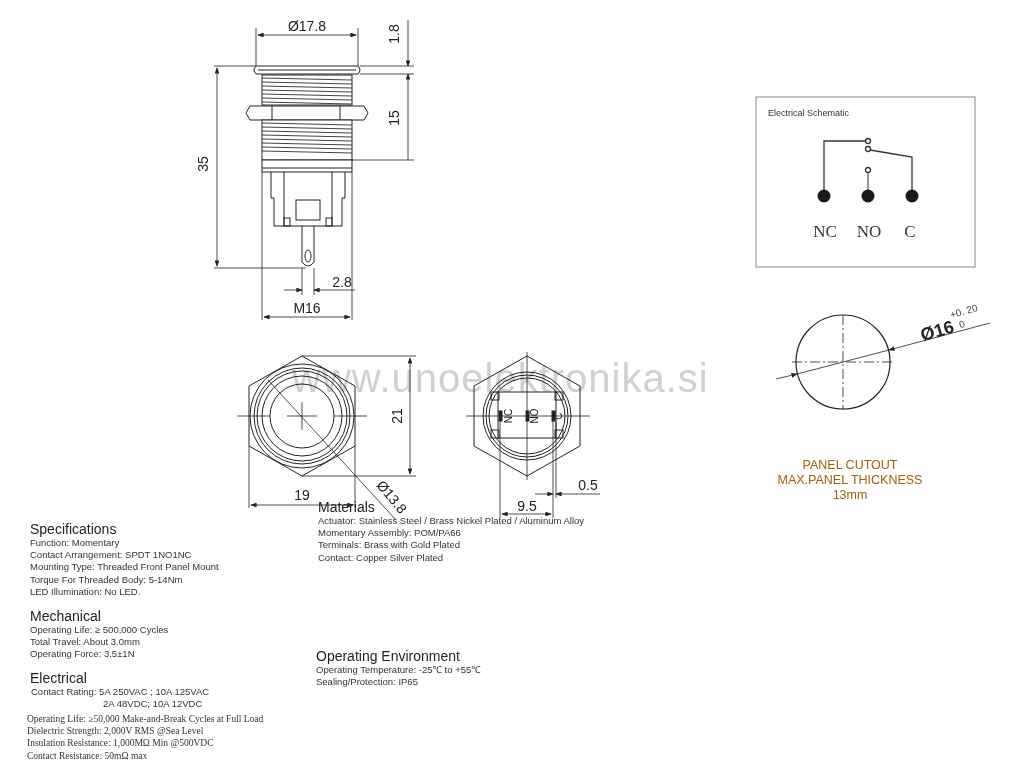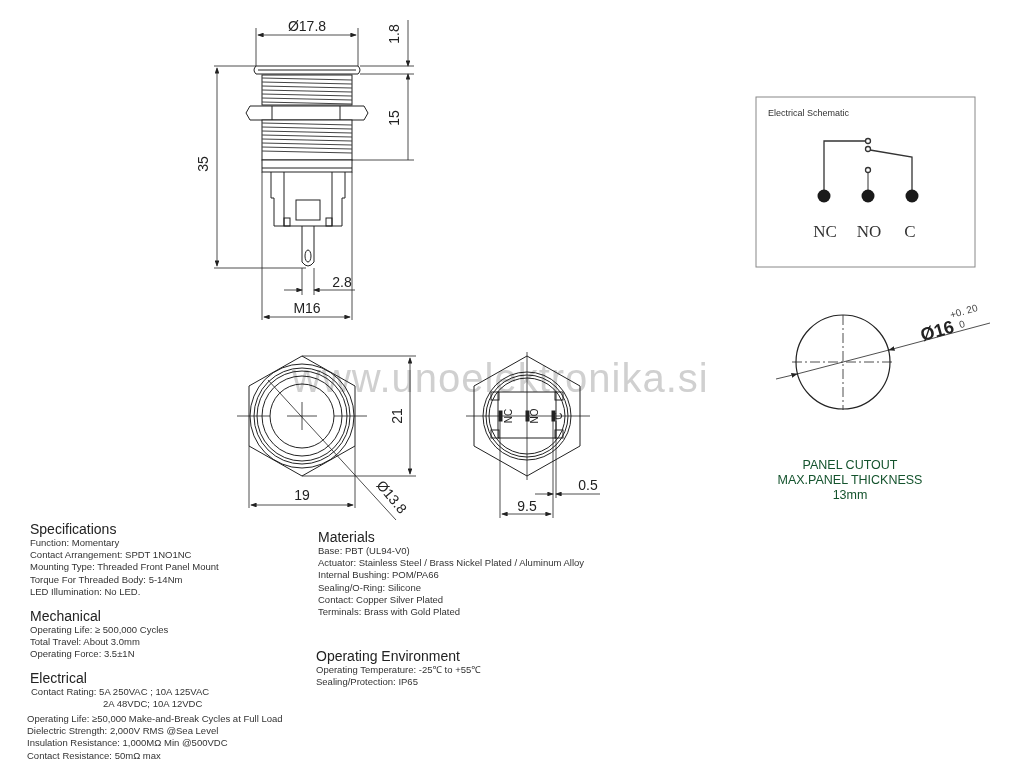--- a/index.html
+++ b/index.html
@@ -2,21 +2,21 @@
 <html><head>
 <meta charset="utf-8">
 <style>
   html, body { margin:0; padding:0; background:#ffffff; }
   body { width:1024px; height:768px; position:relative; overflow:hidden; font-family:"Liberation Sans", sans-serif; color:#222; }
   svg.drawing { position:absolute; left:0; top:0; }
   .dim { font-family:"Liberation Sans", sans-serif; font-size:14px; fill:#222; }
   .block { position:absolute; }
   .block h3 { margin:0; font-weight:normal; font-size:14px; line-height:16px; color:#222; }
   .block .line { font-size:9.5px; line-height:12.2px; color:#333; white-space:nowrap; }
-  .panel-text { position:absolute; left:760px; top:458px; width:180px; text-align:center; font-size:12.5px; line-height:15px; color:#14532d; }
+  .panel-text { position:absolute; left:760px; top:458px; width:180px; text-align:center; font-size:12.5px; line-height:15px; color:#a16207; }
   .watermark { position:absolute; left:292px; top:356px; font-size:40px; letter-spacing:1px; color:rgba(150,150,150,0.45); white-space:nowrap; font-family:"Liberation Sans", sans-serif; }
 </style>
 </head>
 <body>
 
 <div class="watermark">www.unoelektronika.si</div>
 
 <svg class="drawing" width="1024" height="768" viewBox="0 0 1024 768">
   <defs>
     <marker id="arr" markerWidth="8" markerHeight="6" refX="7" refY="3" orient="auto-start-reverse">
@@ -206,34 +206,32 @@
   <div class="line">Operating Life: ≥ 500,000 Cycles</div>
   <div class="line">Total Travel: About 3.0mm</div>
   <div class="line">Operating Force:  3.5±1N</div>
 </div>
 
 <div class="block" style="left:30px; top:670px;">
   <h3>Electrical</h3>
   <div class="line" style="padding-left:1px">Contact Rating:  5A 250VAC ;   10A 125VAC</div>
   <div class="line" style="padding-left:73px">2A 48VDC;      10A 12VDC</div>
 </div>
-<div class="block" style="left:27px; top:713px;">
+<div class="block" style="left:27px; top:713px;font-family:Liberation Serif, serif;">
   <div class="line">Operating Life: ≥50,000 Make-and-Break Cycles at Full Load</div>
   <div class="line">Dielectric Strength: 2,000V RMS @Sea Level</div>
   <div class="line">Insulation Resistance: 1,000MΩ Min @500VDC</div>
   <div class="line">Contact Resistance: 50mΩ max</div>
 </div>
 
-<div class="block" style="left:318px; top:529px;">
+<div class="block" style="left:318px; top:499px;">
   <h3>Materials</h3>
-  <div class="line">Base: PBT (UL94-V0)</div>
   <div class="line">Actuator: Stainless Steel / Brass Nickel Plated / Aluminum Alloy</div>
-  <div class="line">Internal Bushing: POM/PA66</div>
-  <div class="line">Sealing/O-Ring: Silicone</div>
+  <div class="line">Momentary Assembly: POM/PA66</div>
+  <div class="line">Terminals: Brass with Gold Plated</div>
   <div class="line">Contact: Copper Silver Plated</div>
-  <div class="line">Terminals: Brass with Gold Plated</div>
 </div>
 
 <div class="block" style="left:316px; top:648px;">
   <h3>Operating Environment</h3>
   <div class="line">Operating Temperature: -25℃ to +55℃</div>
   <div class="line">Sealing/Protection: IP65</div>
 </div>
 
 </body></html>

